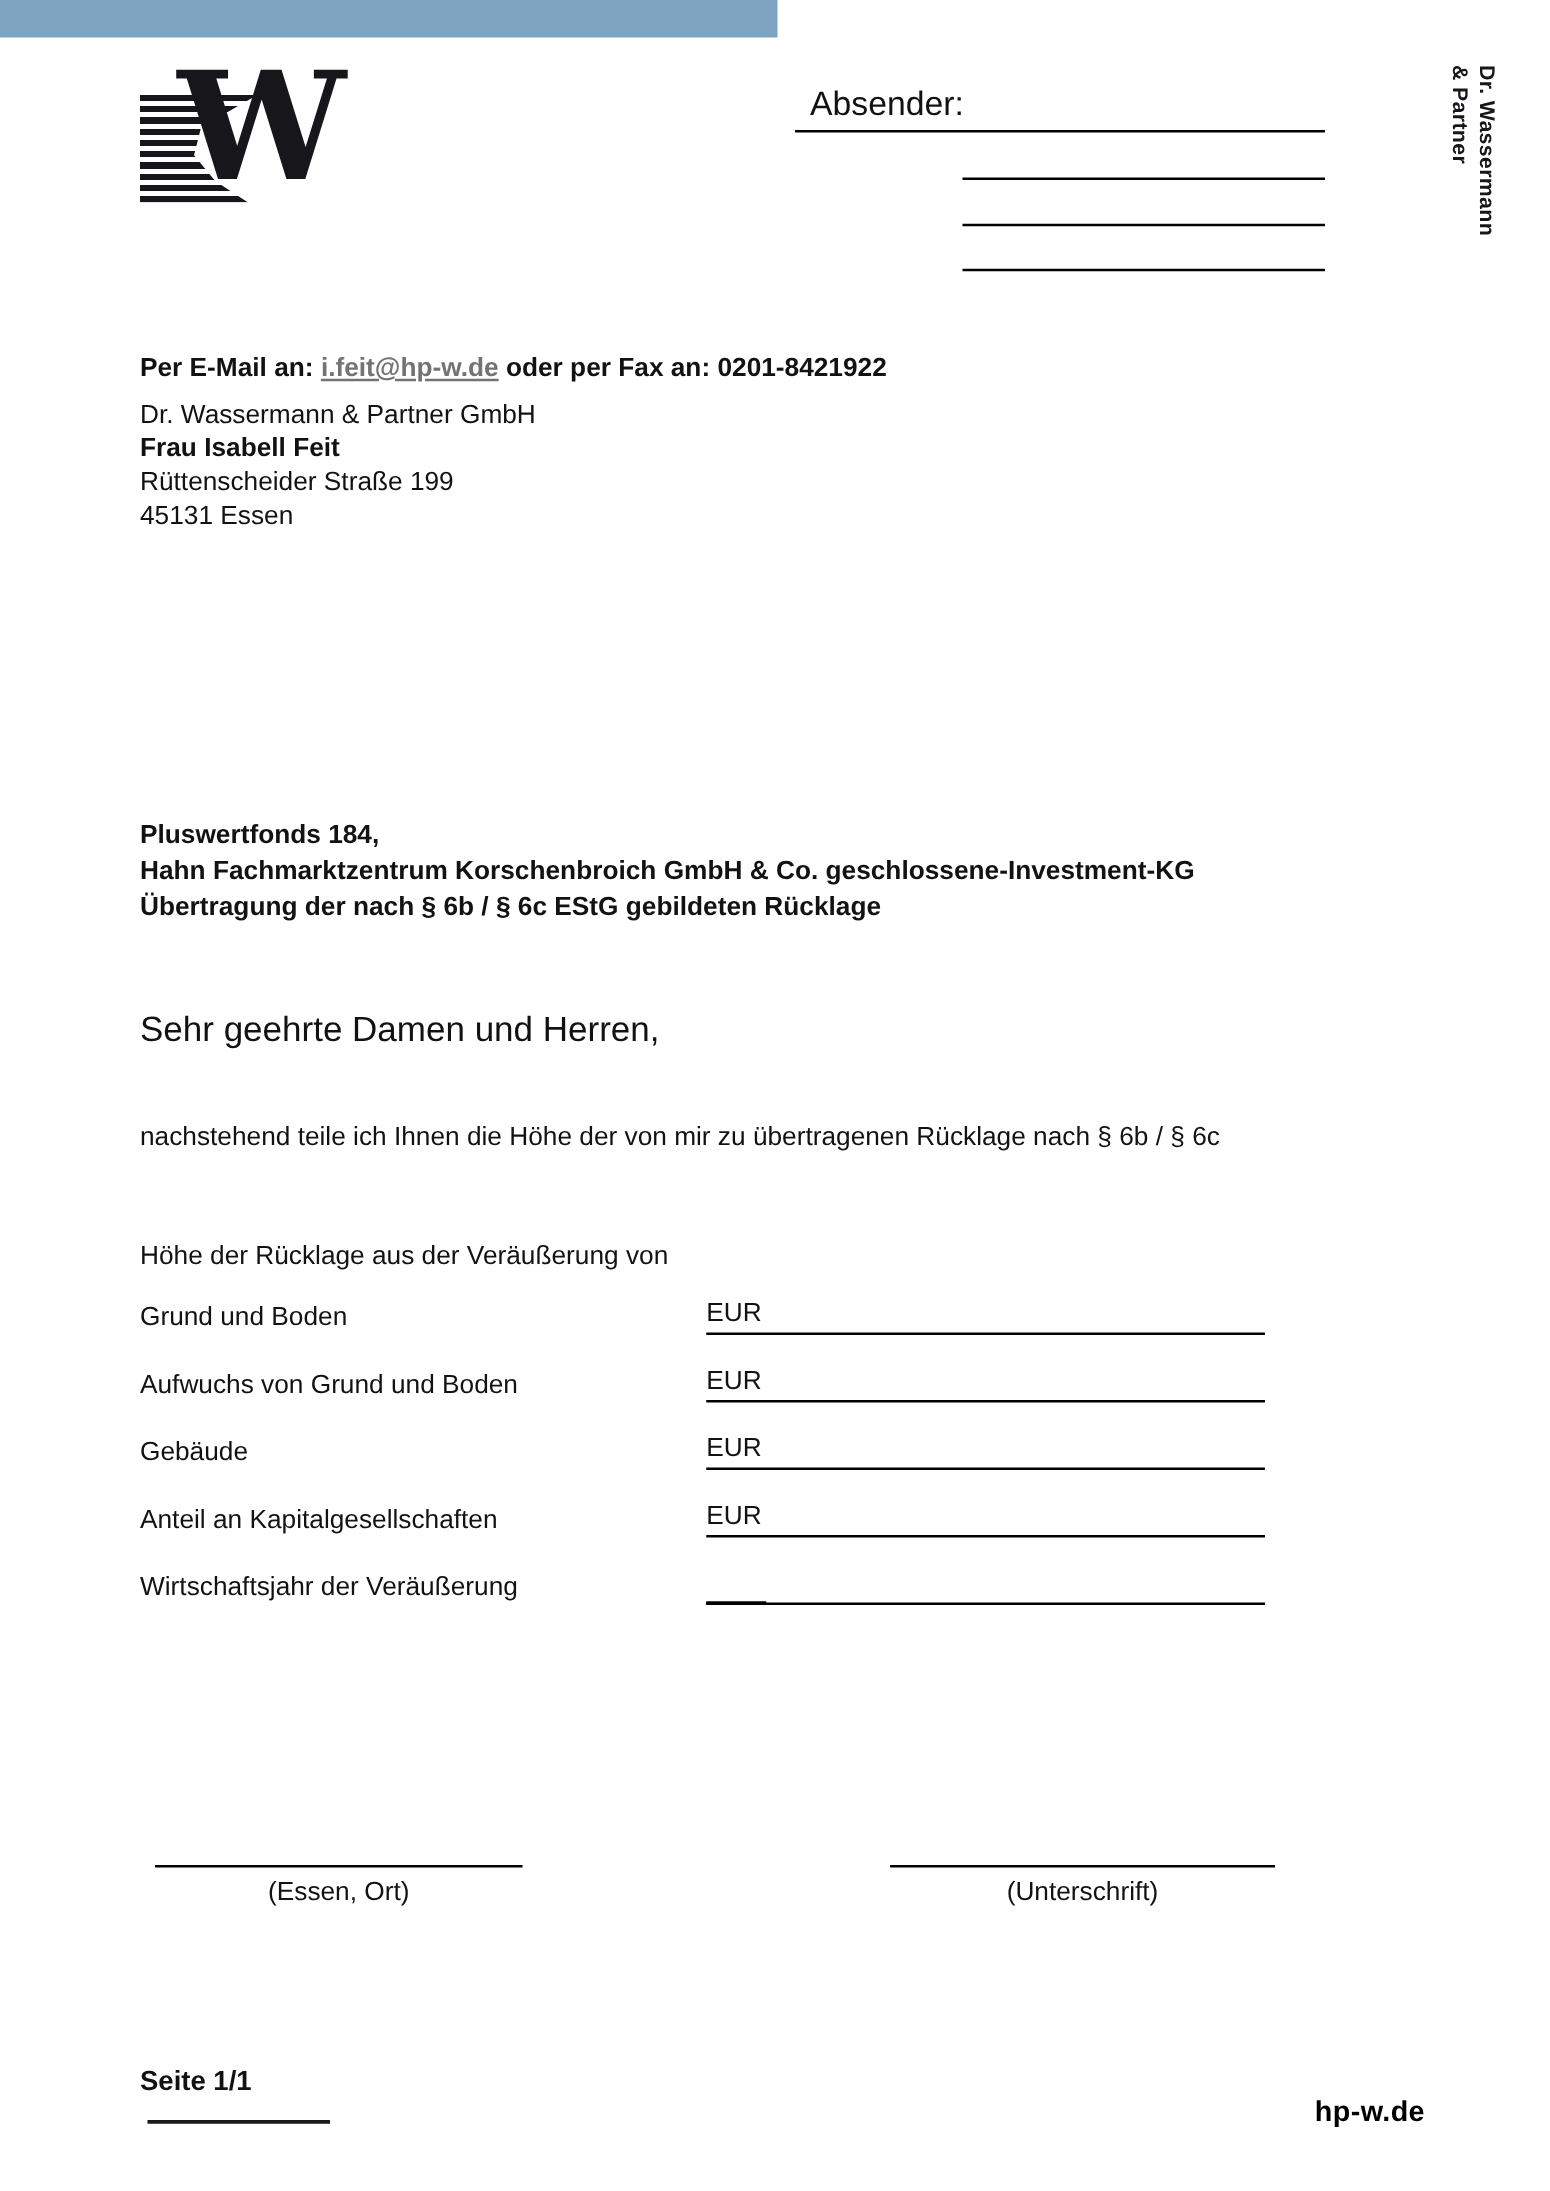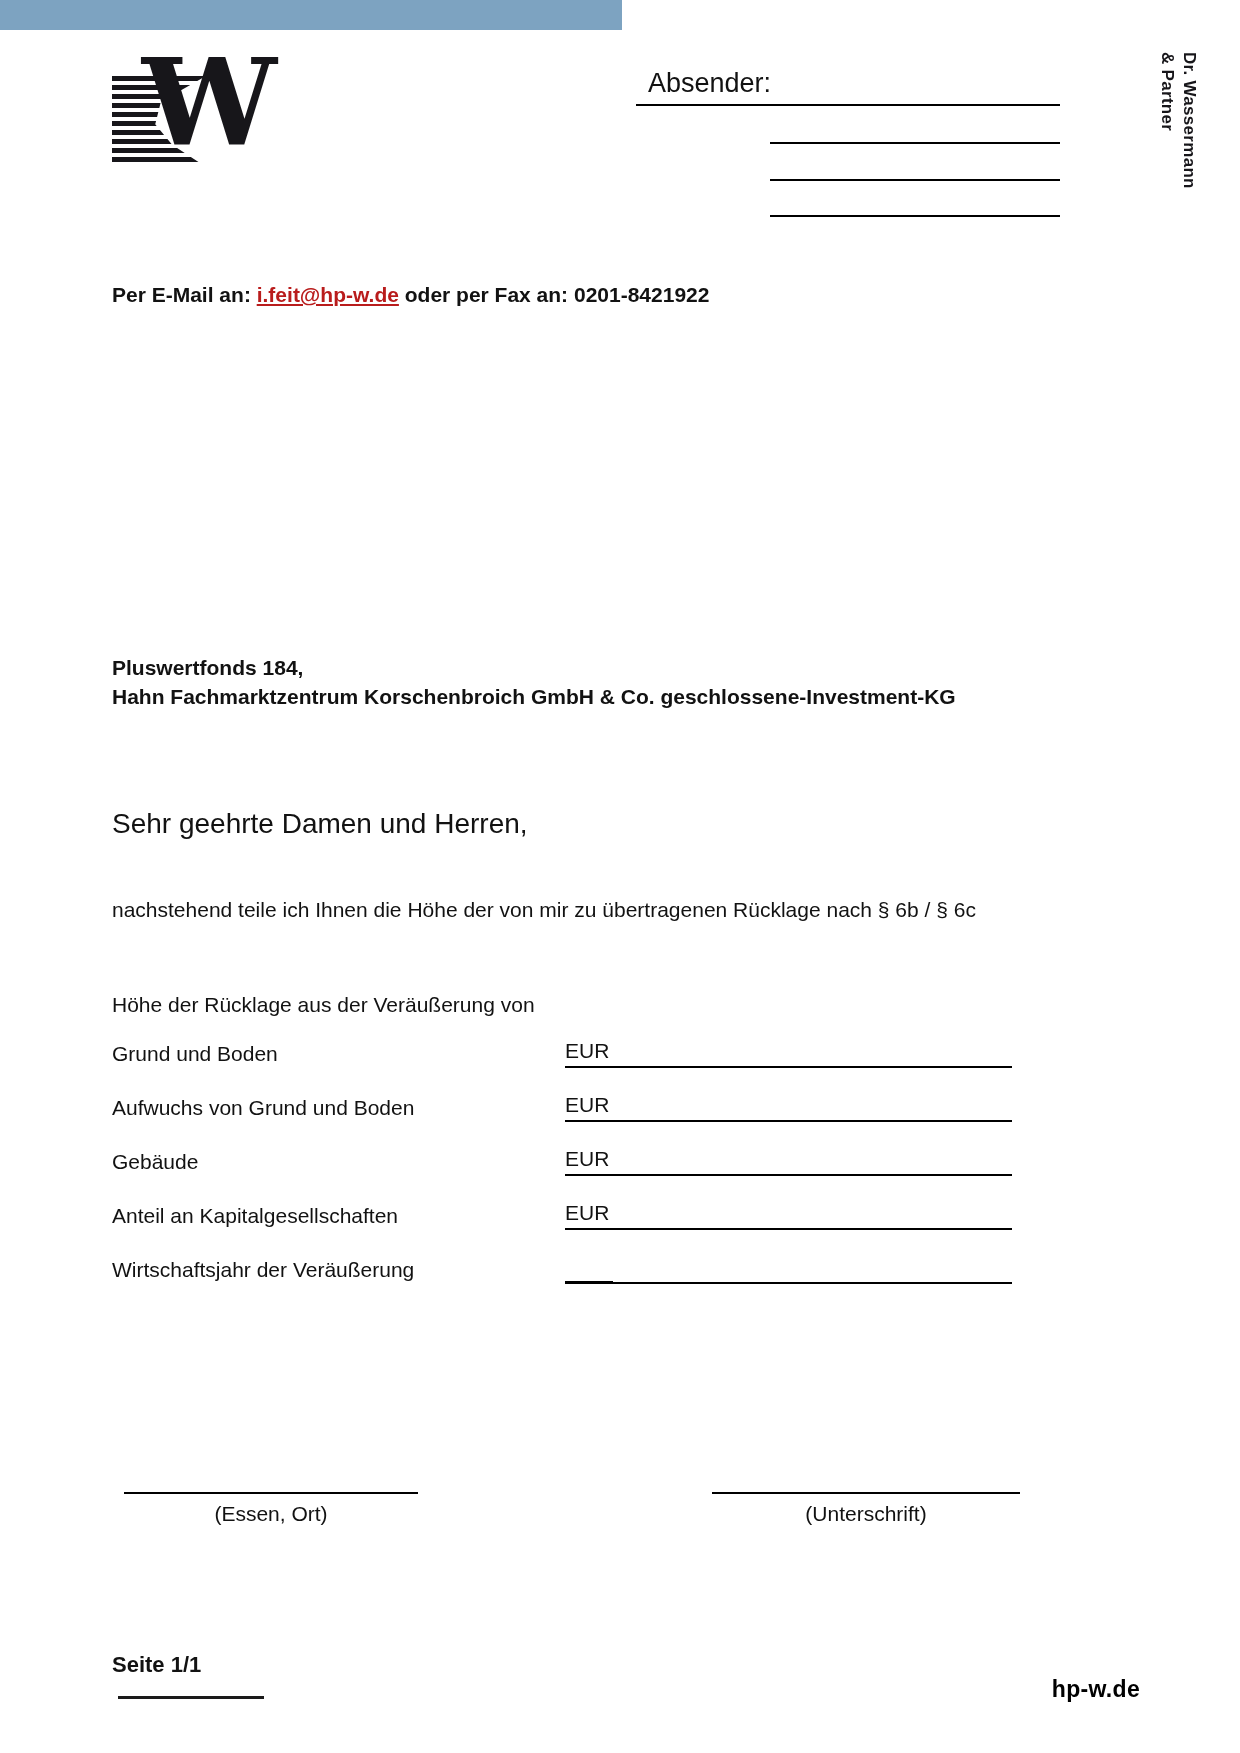--- a/index.html
+++ b/index.html
@@ -94,27 +94,34 @@
   <div class="blank-line abs-line4"></div>
 
   <div class="brand-vertical">
     <div class="brand-inner">
       <div>Dr. Wassermann</div>
       <div>&amp; Partner</div>
     </div>
   </div>
 
   <div class="mail-line">
-    <span>Per E-Mail an: </span><span class="email" style="color: #b91c1c;">i.feit@hp-w.de</span><span> oder per Fax an: 0201-8421922</span>
+    <span>Per E-Mail an: </span><span class="email" style="color: #737373;">i.feit@hp-w.de</span><span> oder per Fax an: 0201-8421922</span>
   </div>
 
+  <div class="recipient">
+    <div>Dr. Wassermann &amp; Partner GmbH</div>
+    <div class="bold">Frau Isabell Feit</div>
+    <div>Rüttenscheider Straße 199</div>
+    <div>45131 Essen</div>
+  </div>
 
   <div class="subject">
     <div>Pluswertfonds 184,</div>
     <div>Hahn Fachmarktzentrum Korschenbroich GmbH &amp; Co. geschlossene-Investment-KG</div>
+    <div>Übertragung der nach § 6b / § 6c EStG gebildeten Rücklage</div>
   </div>
 
   <div class="salutation">Sehr geehrte Damen und Herren,</div>
 
   <div class="paragraph">
     <div>nachstehend teile ich Ihnen die Höhe der von mir zu übertragenen Rücklage nach § 6b / § 6c</div>
   </div>
 
   <div class="intro-line">Höhe der Rücklage aus der Veräußerung von</div>
 

